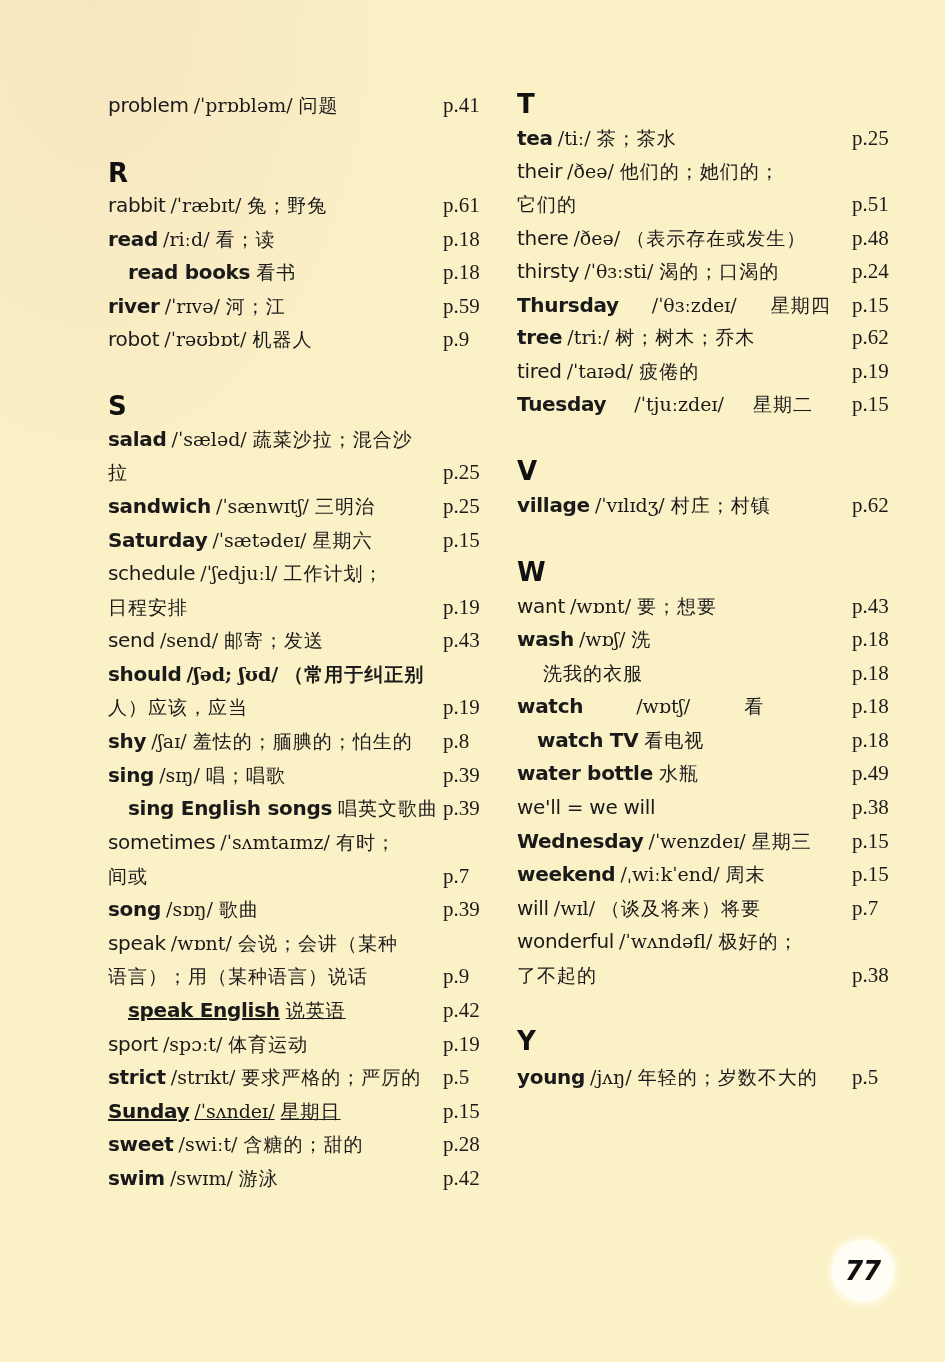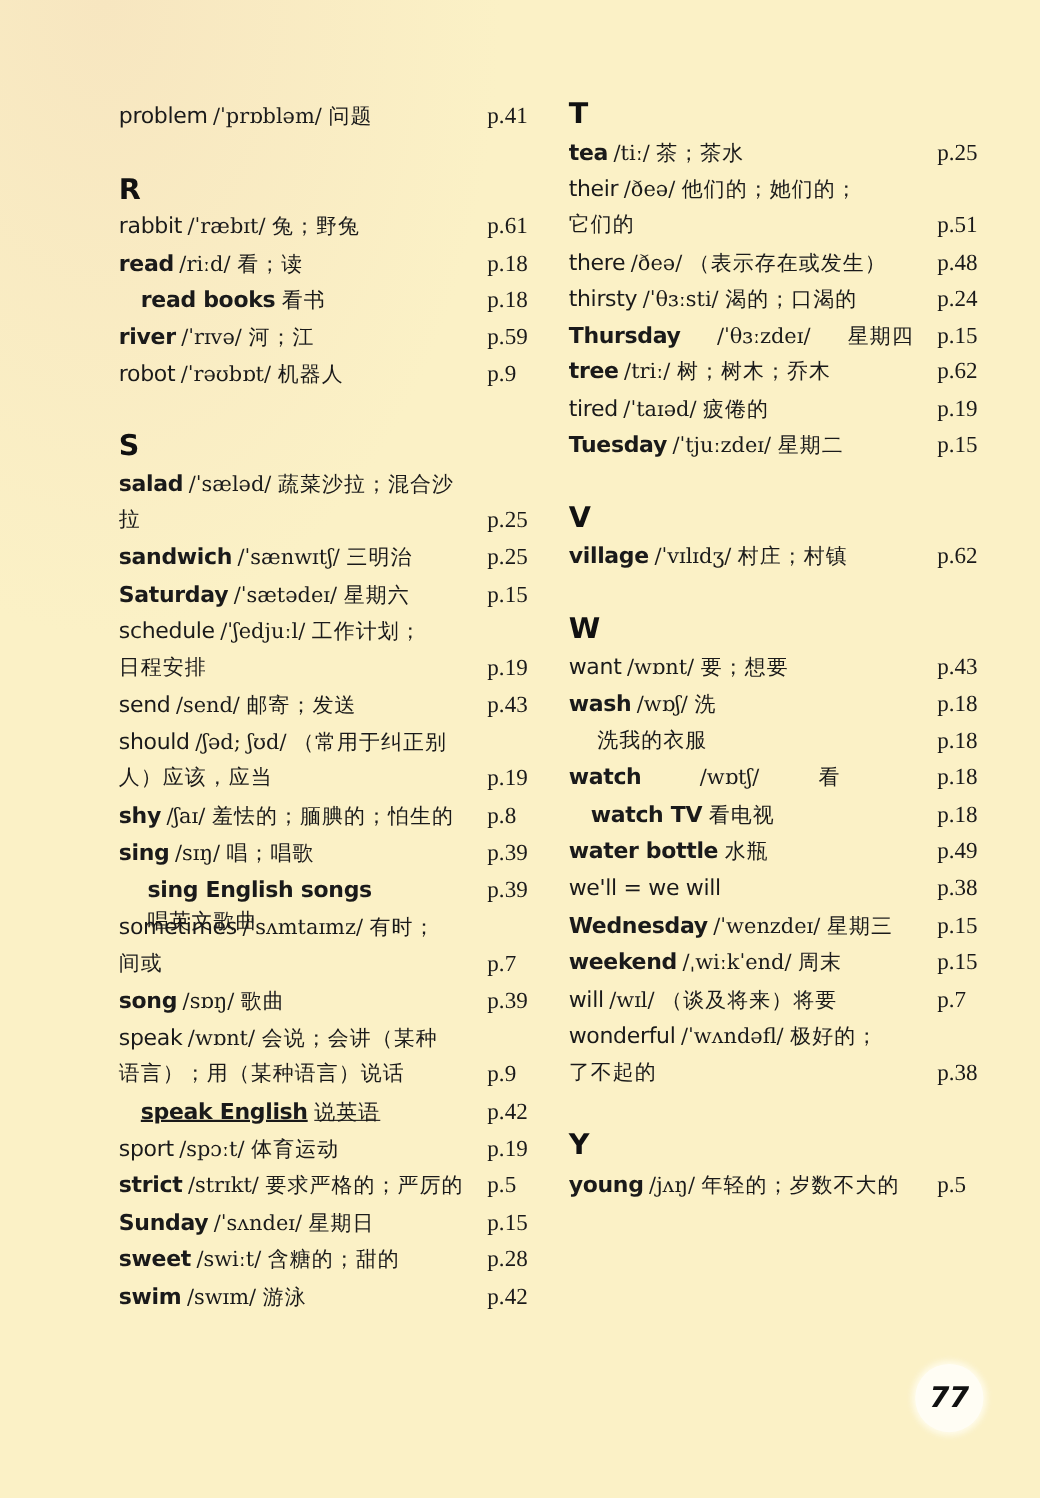--- a/index.html
+++ b/index.html
@@ -106,42 +106,42 @@
     <div class="line" style="top: 592px;">
       <span class="cn first">日程安排</span>
       <span class="pg">p.19</span>
     </div>
     <div class="line" style="top: 625px;">
       <span class="word">send</span>
       <span class="ipa">/send/</span>
       <span class="cn">邮寄；发送</span>
       <span class="pg">p.43</span>
     </div>
-    <div class="line" style="top: 659px;">
+    <div class="line" style="top: 659px; font-weight: bold;">
       <span class="word">should</span>
       <span class="ipa">/ʃəd; ʃʊd/</span>
       <span class="cn">（常用于纠正别</span>
     </div>
     <div class="line" style="top: 692px;">
       <span class="cn first">人）应该，应当</span>
       <span class="pg">p.19</span>
     </div>
     <div class="line" style="top: 726px;">
       <span class="word b">shy</span>
       <span class="ipa">/ʃaɪ/</span>
       <span class="cn">羞怯的；腼腆的；怕生的</span>
       <span class="pg">p.8</span>
     </div>
     <div class="line" style="top: 760px;">
       <span class="word b">sing</span>
       <span class="ipa">/sɪŋ/</span>
       <span class="cn">唱；唱歌</span>
       <span class="pg">p.39</span>
     </div>
-    <div class="line sub" style="top: 793px; flex-direction: column;">
+    <div class="line sub" style="top: 793px;">
       <span class="word b">sing English songs</span>
       <span class="cn">唱英文歌曲</span>
       <span class="pg">p.39</span>
     </div>
     <div class="line" style="top: 827px;">
       <span class="word">sometimes</span>
       <span class="ipa">/ˈsʌmtaɪmz/</span>
       <span class="cn">有时；</span>
     </div>
     <div class="line" style="top: 861px;">
@@ -173,21 +173,21 @@
       <span class="ipa">/spɔːt/</span>
       <span class="cn">体育运动</span>
       <span class="pg">p.19</span>
     </div>
     <div class="line" style="top: 1062px;">
       <span class="word b">strict</span>
       <span class="ipa">/strɪkt/</span>
       <span class="cn">要求严格的；严厉的</span>
       <span class="pg">p.5</span>
     </div>
-    <div class="line" style="top: 1096px;">
+    <div class="line" style="top: 1096px; text-decoration: underline;">
       <span class="word b">Sunday</span>
       <span class="ipa">/ˈsʌndeɪ/</span>
       <span class="cn">星期日</span>
       <span class="pg">p.15</span>
     </div>
     <div class="line" style="top: 1129px;">
       <span class="word b">sweet</span>
       <span class="ipa">/swiːt/</span>
       <span class="cn">含糖的；甜的</span>
       <span class="pg">p.28</span>
@@ -239,21 +239,21 @@
       <span class="ipa">/triː/</span>
       <span class="cn">树；树木；乔木</span>
       <span class="pg">p.62</span>
     </div>
     <div class="line" style="top: 356px;">
       <span class="word">tired</span>
       <span class="ipa">/ˈtaɪəd/</span>
       <span class="cn">疲倦的</span>
       <span class="pg">p.19</span>
     </div>
-    <div class="line" style="top: 389px;">
+    <div class="line" style="top: 389px; gap: 23px;">
       <span class="word b">Tuesday</span>
       <span class="ipa">/ˈtjuːzdeɪ/</span>
       <span class="cn">星期二</span>
       <span class="pg">p.15</span>
     </div>
     <div class="letter" style="top: 456px;">V</div>
     <div class="line" style="top: 490px;">
       <span class="word b">village</span>
       <span class="ipa">/ˈvɪlɪdʒ/</span>
       <span class="cn">村庄；村镇</span>

